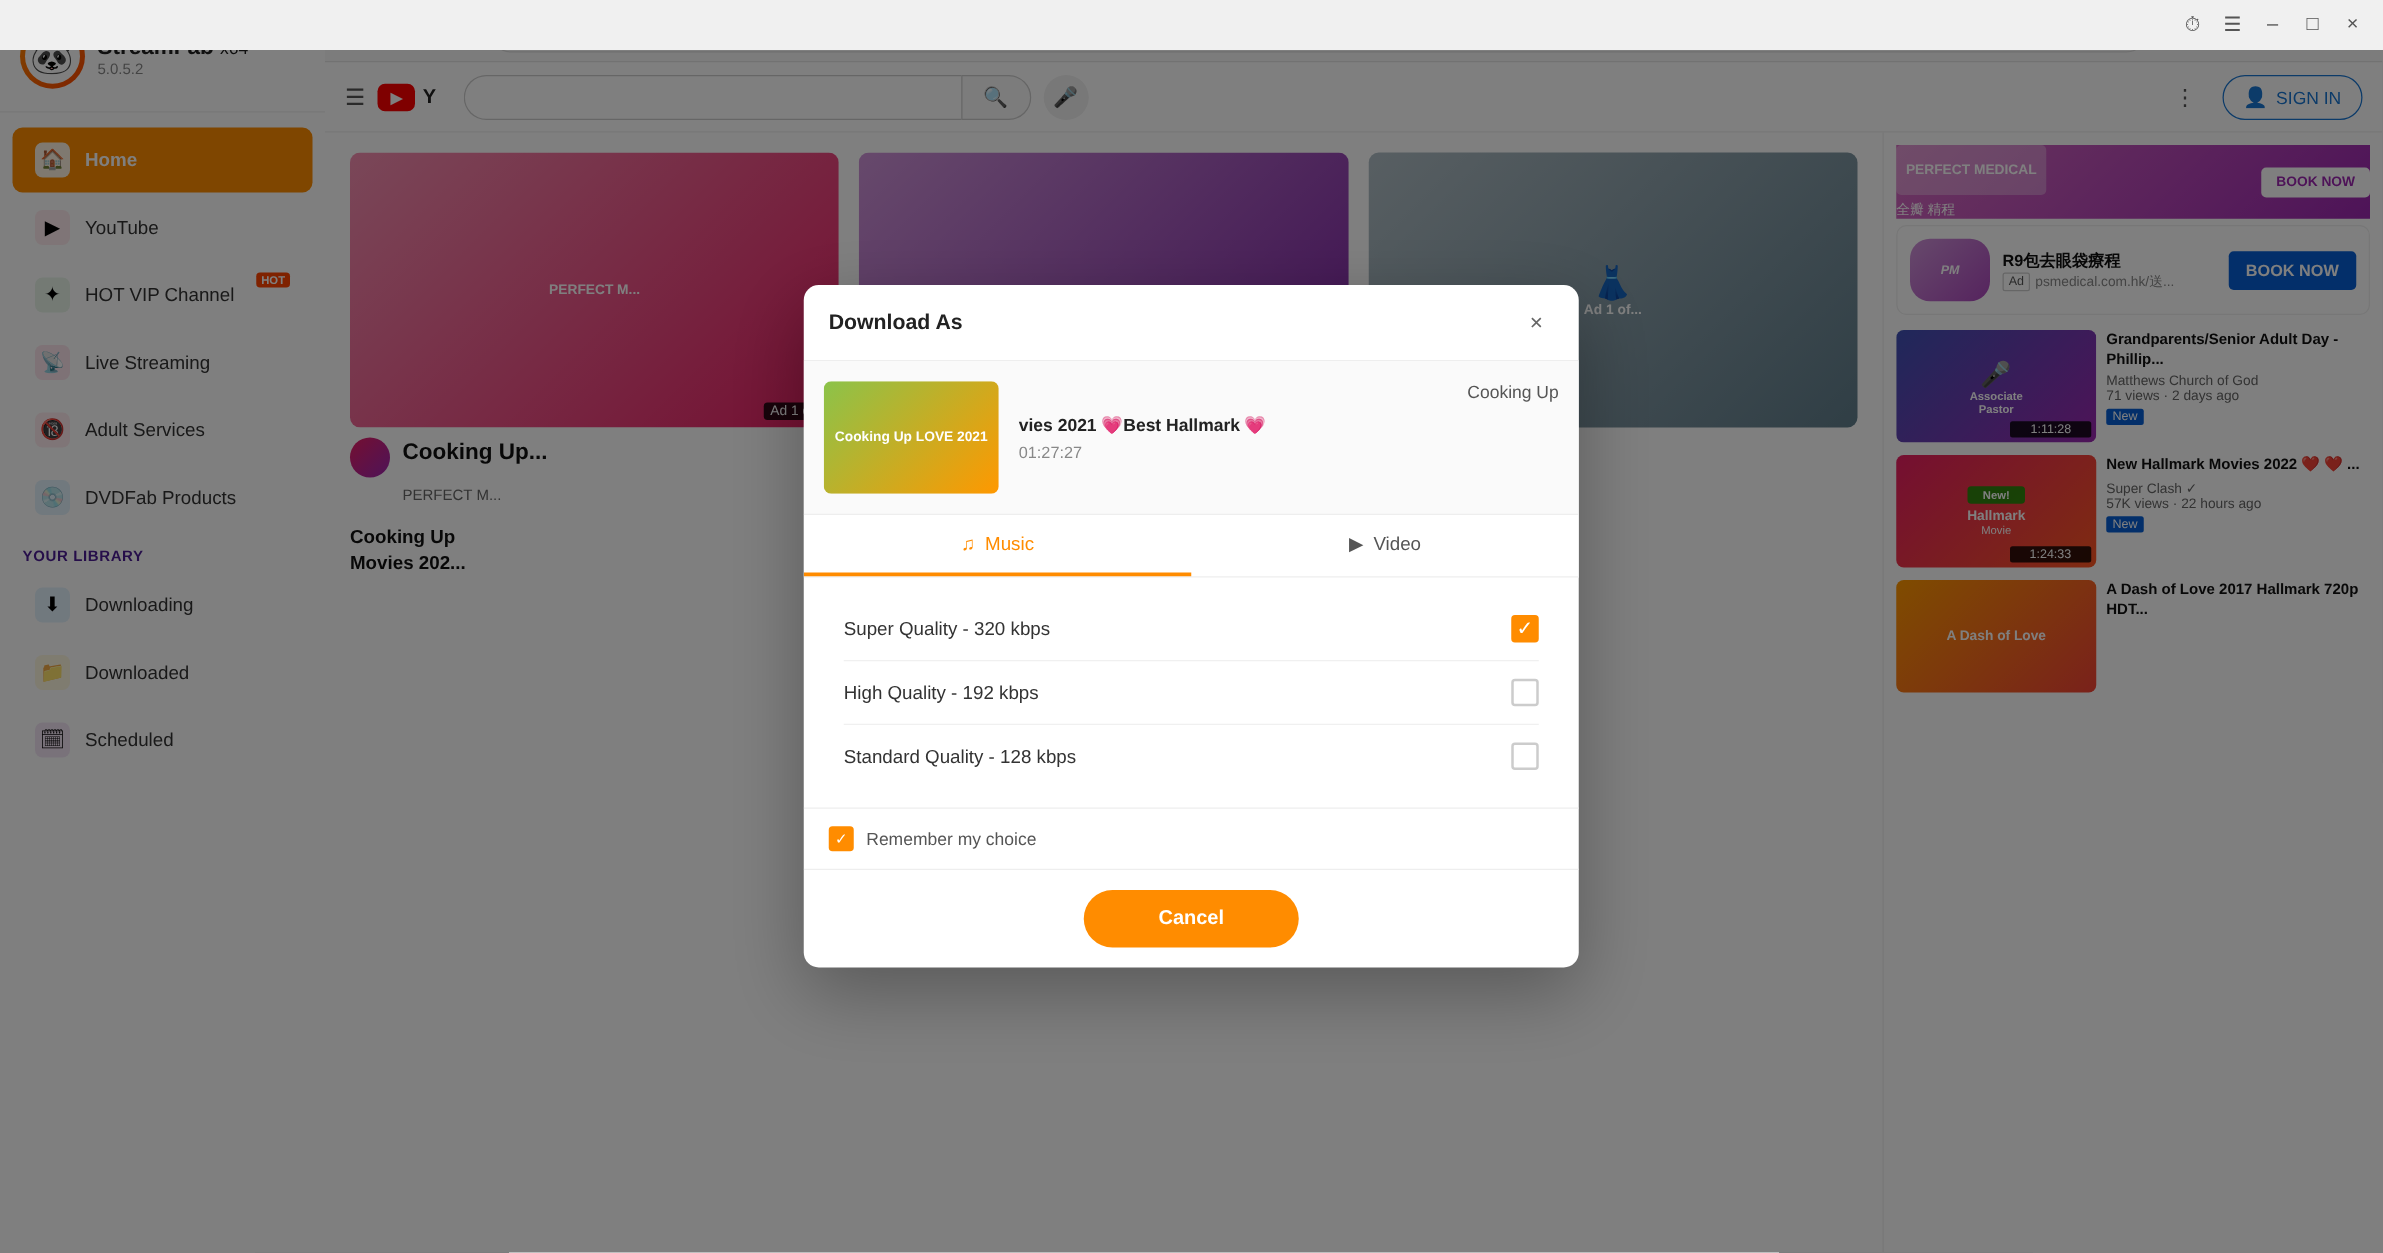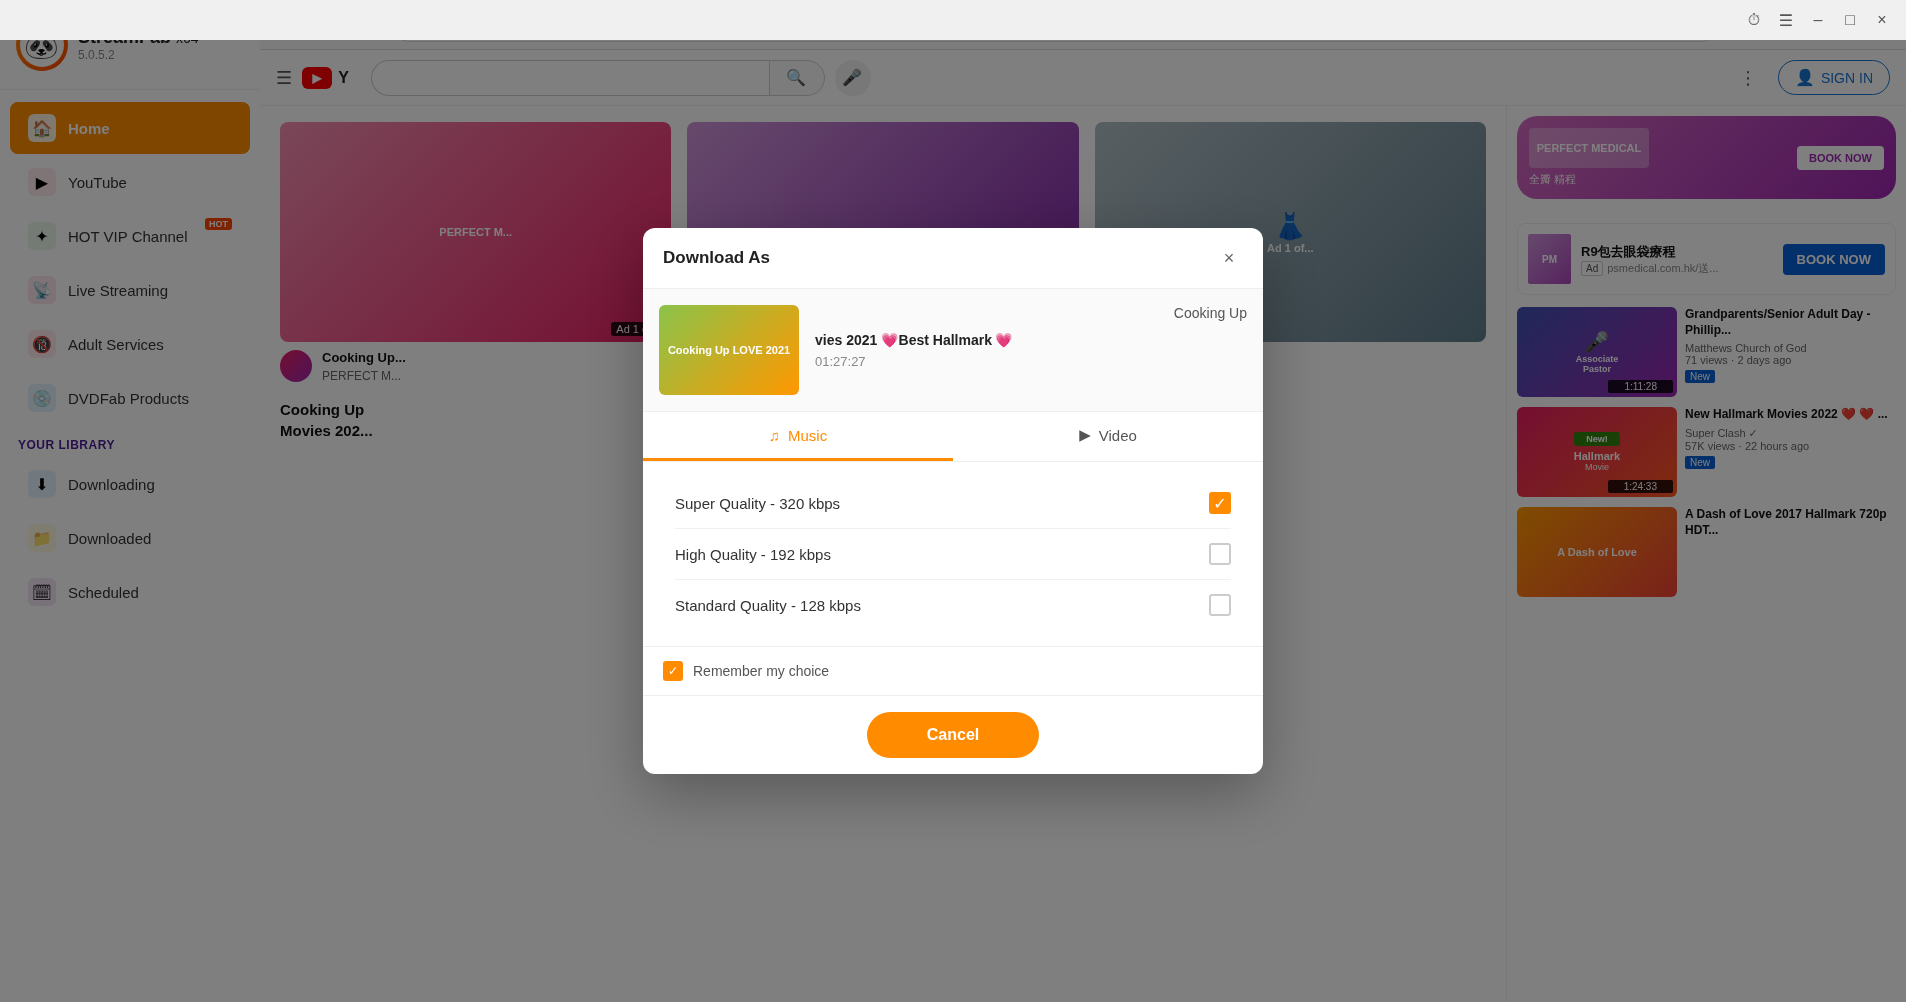--- a/index.html
+++ b/index.html
@@ -106,41 +106,41 @@
     .yt-sidebar-right { width: 400px; border-left: 1px solid #eee; overflow-y: auto; padding: 10px; }
 
     
     .video-grid { display: grid; grid-template-columns: repeat(3, 1fr); gap: 16px; }
     .video-card { cursor: pointer; }
     .video-thumb { width: 100%; aspect-ratio: 16/9; background: #ccc; border-radius: 8px; position: relative; overflow: hidden; }
     .video-duration { position: absolute; bottom: 6px; right: 6px; background: rgba(0,0,0,0.8); color: white; font-size: 11px; padding: 1px 5px; border-radius: 3px; }
     .video-info { display: flex; gap: 10px; margin-top: 8px; }
     .channel-icon { width: 32px; height: 32px; border-radius: 50%; background: #666; flex-shrink: 0; }
     .video-meta { flex: 1; }
-    .video-title { font-size: 13px; font-weight: 600; color: #111; line-height: 1.3; margin-bottom: 2px; }
+    .video-title { font-size: 18px; font-weight: 600; color: #111; line-height: 1.3; margin-bottom: 15px; }
     .video-channel { font-size: 12px; color: #666; }
 
     
     .rec-item { display: flex; gap: 8px; margin-bottom: 10px; cursor: pointer; }
     .rec-thumb { width: 160px; height: 90px; background: #ccc; border-radius: 6px; flex-shrink: 0; position: relative; overflow: hidden; }
     .rec-duration { position: absolute; bottom: 4px; right: 4px; background: rgba(0,0,0,0.8); color: white; font-size: 10px; padding: 1px 16px; border-radius: 2px; }
     .rec-info { flex: 1; }
     .rec-title { font-size: 12px; font-weight: 600; color: #111; line-height: 1.3; margin-bottom: 4px; }
     .rec-channel { font-size: 11px; color: #666; }
     .rec-stats { font-size: 11px; color: #666; }
     .new-badge { display: inline-block; background: #065fd4; color: white; font-size: 10px; padding: 1px 5px; border-radius: 2px; margin-top: 2px; }
     .ad-badge { display: inline-flex; align-items: center; gap: 2px; font-size: 10px; color: #555; border: 1px solid #ccc; padding: 1px 4px; border-radius: 2px; }
 
     
-    .ad-banner { background: linear-gradient(135deg, #d46bbf, #9c27b0); border-radius: 20px; padding: 12px; margin-bottom: 24px; display: flex; align-items: center; justify-content: space-between; }
+    .ad-banner { background: linear-gradient(135deg, #d46bbf, #9c27b0); border-radius: 0; margin-bottom: 5px; display: flex; align-items: center; justify-content: space-between; }
     .ad-banner-btn { background: white; color: #9c27b0; font-size: 11px; font-weight: 700; padding: 6px 12px; border-radius: 4px; white-space: nowrap; cursor: pointer; }
 
     
     .book-card { border: 1px solid #eee; border-radius: 8px; padding: 10px; margin-bottom: 12px; display: flex; align-items: center; gap: 10px; }
-    .book-icon { width: 43px; height: 50px; border-radius: 2px; background: #ccc; flex-shrink: 0; display: flex; align-items: center; justify-content: center; font-size: 10px; color: white; overflow: hidden; }
+    .book-icon { width: 64px; height: 50px; border-radius: 16px; background: #ccc; flex-shrink: 0; display: flex; align-items: center; justify-content: center; font-size: 10px; color: white; overflow: hidden; font-style: italic; }
     .book-info { flex: 1; }
     .book-title { font-size: 13px; font-weight: 600; color: #111; }
     .book-sub { font-size: 11px; color: #888; display: flex; align-items: center; gap: 4px; }
     .book-btn { background: #065fd4; color: white; padding: 8px 14px; border-radius: 4px; font-size: 13px; font-weight: 600; cursor: pointer; white-space: nowrap; }
 
     
     .modal-overlay {
       position: fixed; top: 0; left: 0; right: 0; bottom: 0;
       background: rgba(0,0,0,0.5); z-index: 500; display: flex; align-items: center; justify-content: center;
     }

